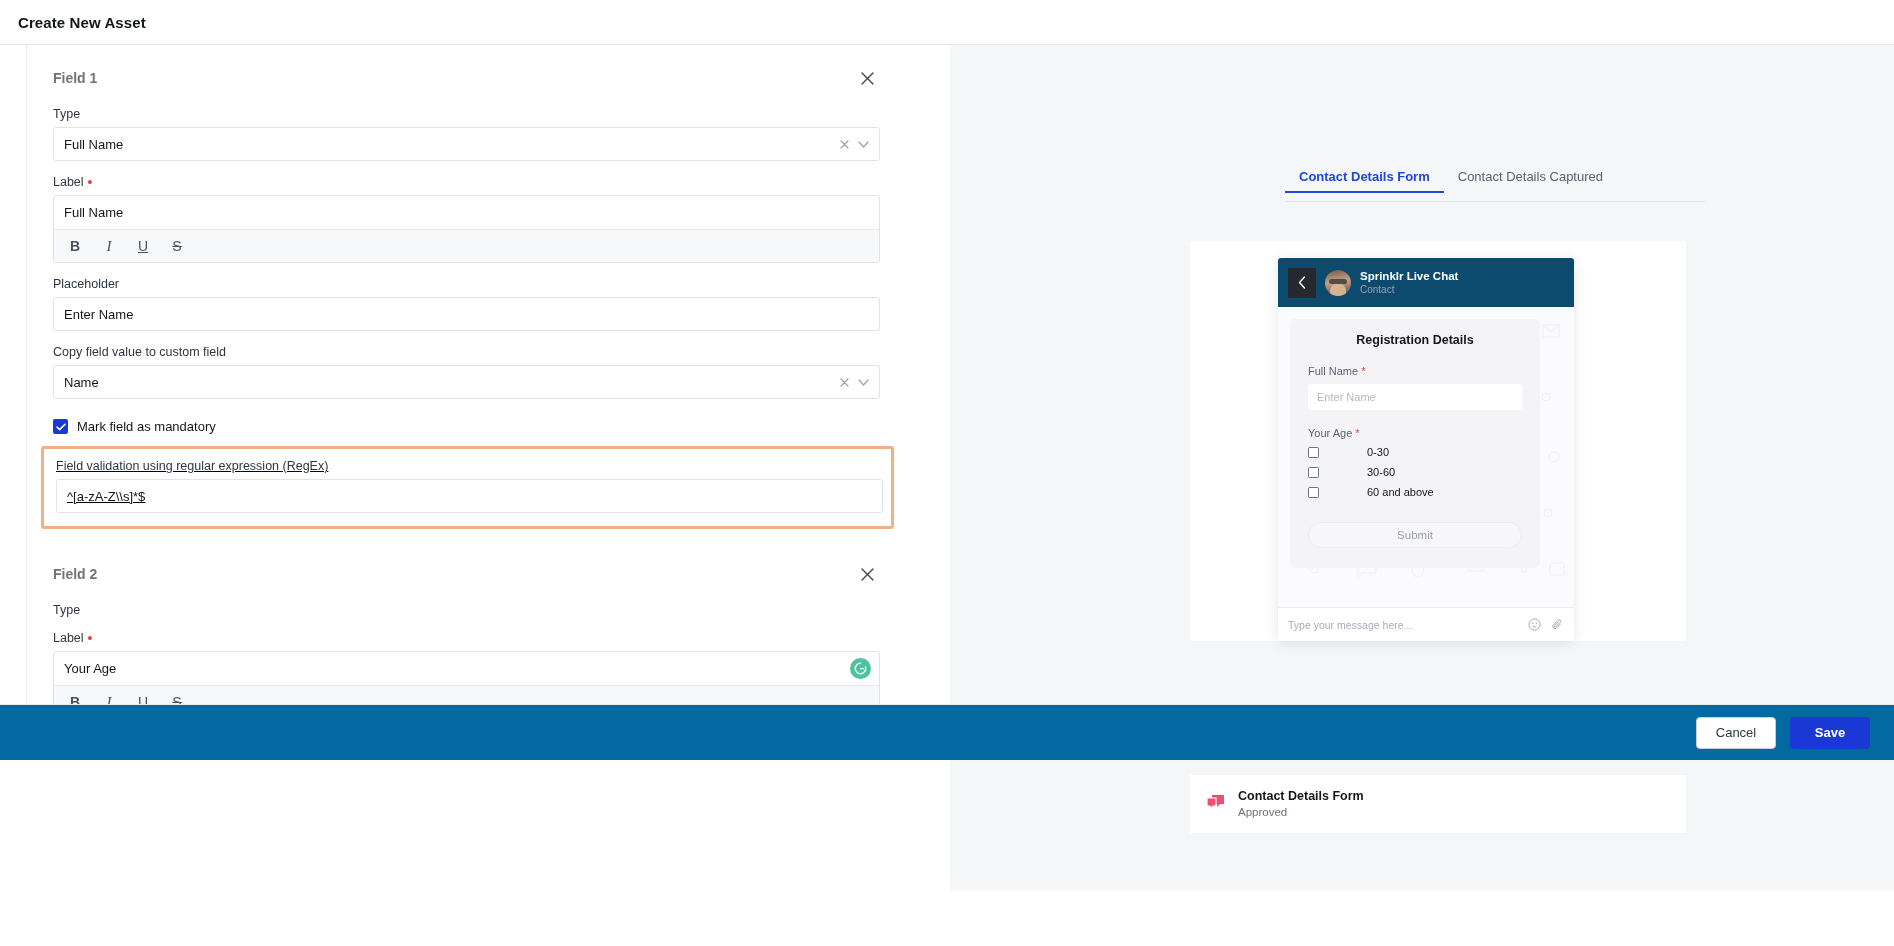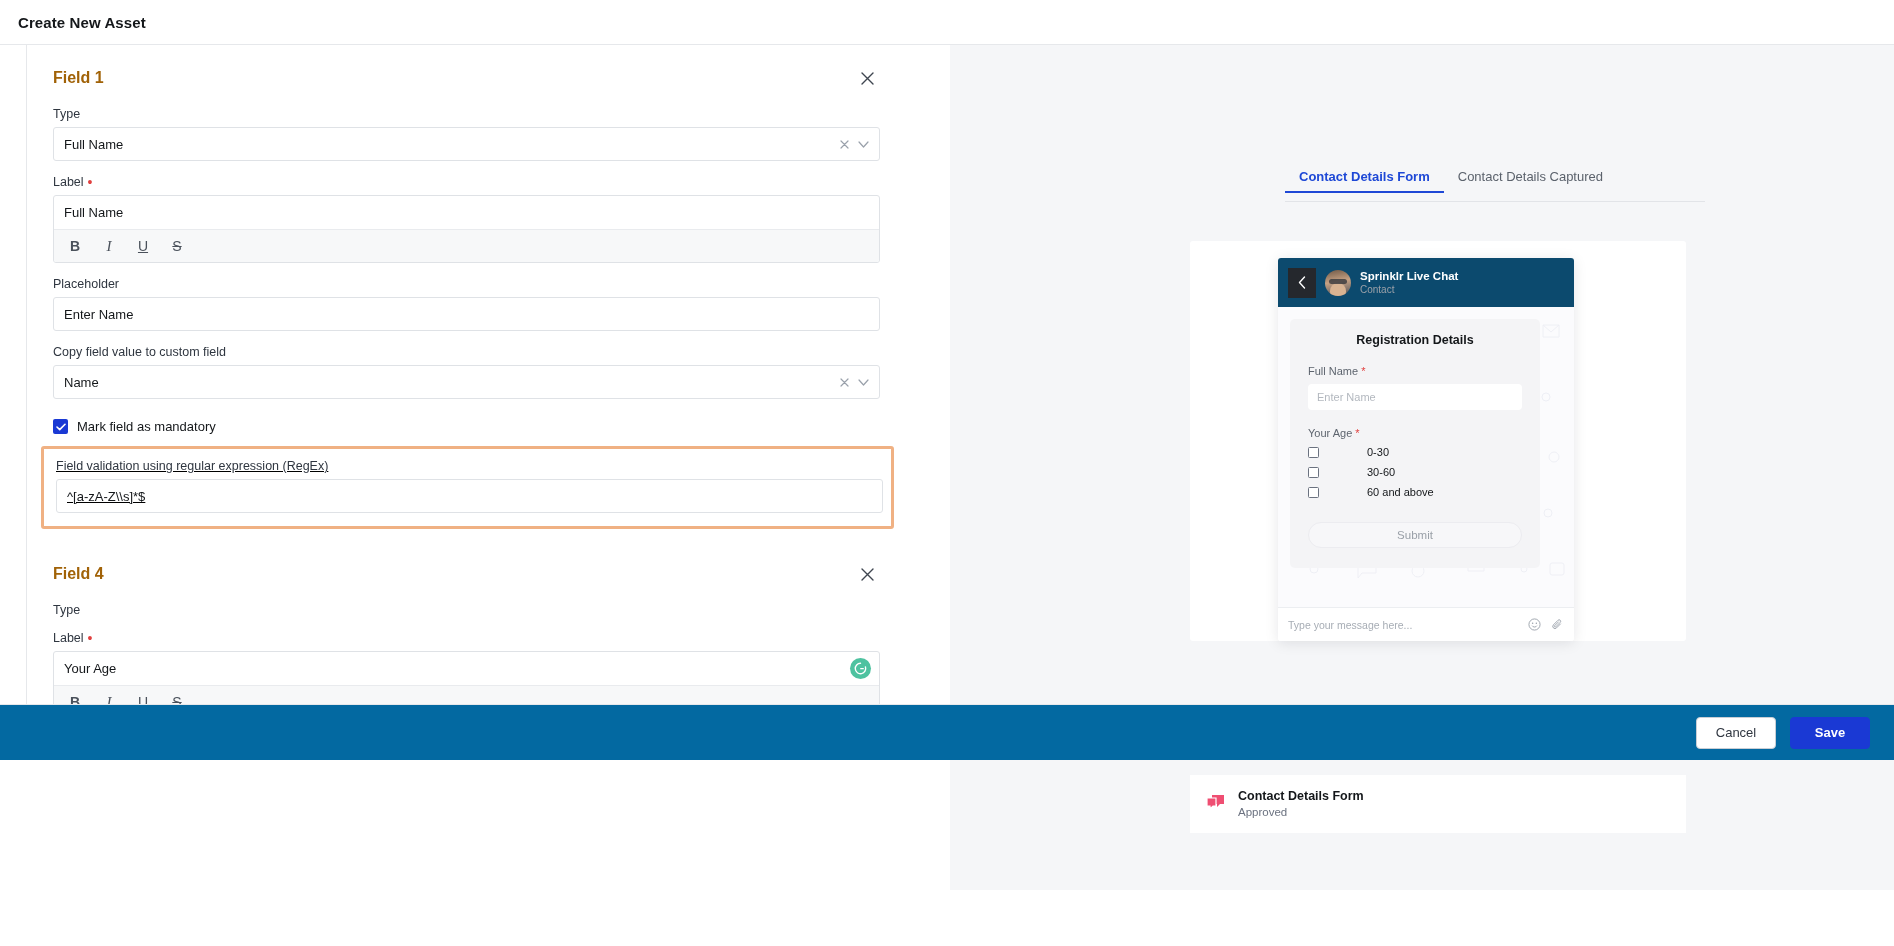--- a/index.html
+++ b/index.html
@@ -37,21 +37,21 @@
     padding-left: 26px;
     border-left: 1px solid #e6e8eb;
     width: 880px;
     padding-top: 18px;
   }
   .field-block { position: relative; }
   .field-head {
     display: flex; align-items: center; justify-content: space-between;
     width: 827px; height: 30px;
   }
-  .field-title { font-size: 16px; font-weight: 700; color: #a16207; }
+  .field-title { font-size: 14px; font-weight: 700; color: #737373; }
   .close-x {
     width: 26px; height: 26px; display:flex; align-items:center; justify-content:center;
     cursor: pointer; color: #3f4650; font-size: 16px; line-height: 1;
   }
   .close-x svg { display:block; }
 
   .lbl {
     font-size: 12.5px; color: #2f3640; margin-top: 14px; margin-bottom: 6px;
     display: flex; align-items: center; gap: 4px;
   }
@@ -366,21 +366,21 @@
             <div class="inp">
               <span class="val">^[a-zA-Z\\s]*$</span>
             </div>
           </div>
         </div>
 
         <div class="gap-lg"></div>
 
         <div class="field-block">
           <div class="field-head">
-            <div class="field-title">Field 4</div>
+            <div class="field-title">Field 2</div>
             <div class="close-x">
               <svg width="13" height="13" viewBox="0 0 13 13">
                   <path d="M1 1 L12 12 M12 1 L1 12" stroke="#3f4650" stroke-width="1.4" fill="none" stroke-linecap="round"></path>
                 </svg>
             </div>
           </div>
 
           <div class="lbl">
             <span>Type</span>
           </div>

